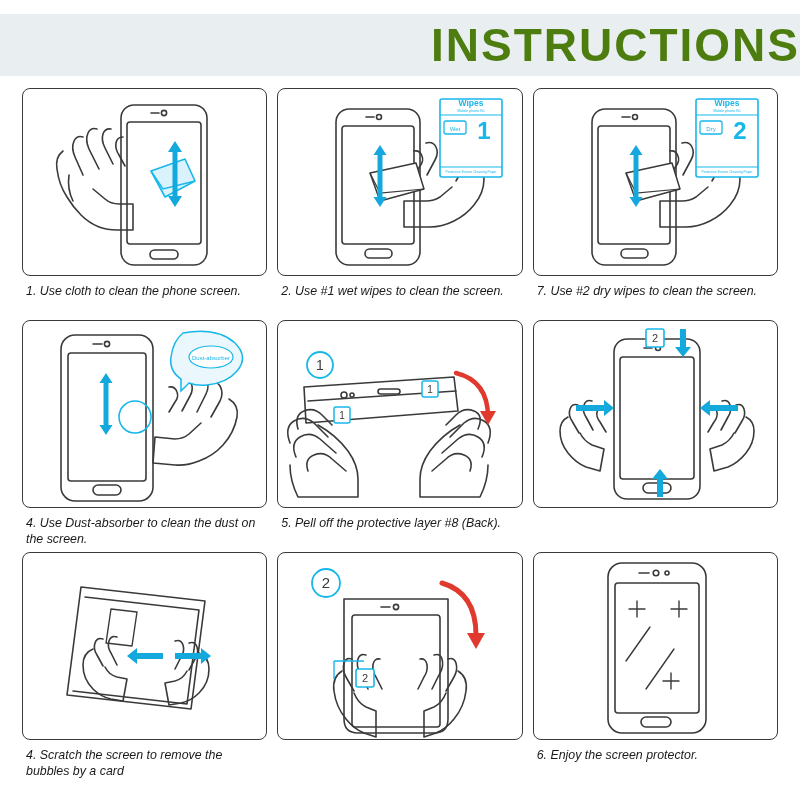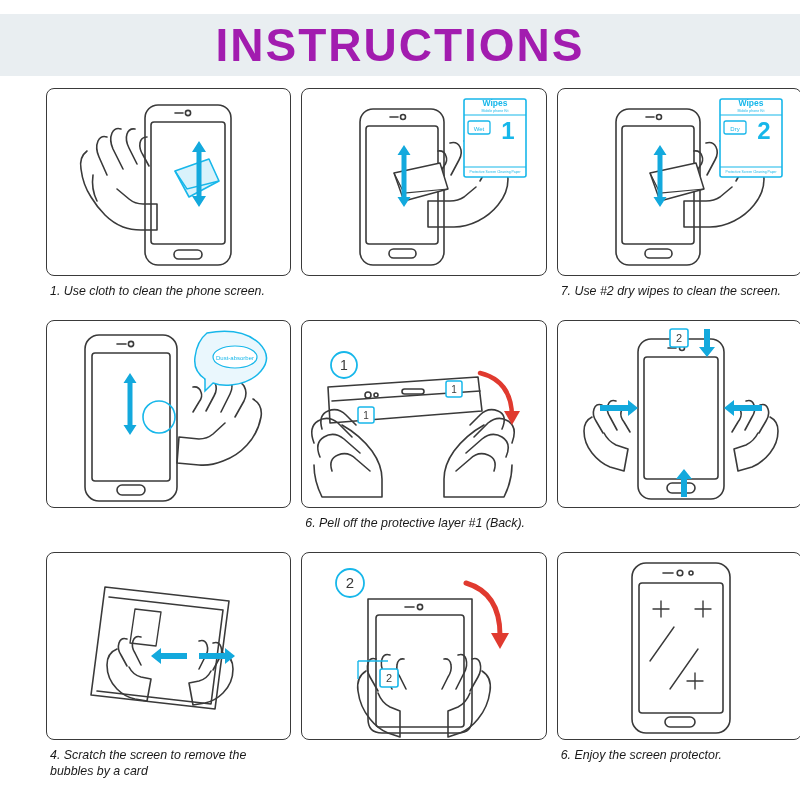--- a/index.html
+++ b/index.html
@@ -20,39 +20,39 @@
     position: absolute;
     left: 0; top: 14px;
     width: 800px; height: 62px;
     background: #e9eef1;
   }
   .header-title {
     position: absolute;
     left: 0; top: 14px;
     width: 800px; height: 62px;
     line-height: 62px;
-    text-align: center;
+    text-align: right;
     font-size: 46px;
     font-weight: bold;
     letter-spacing: 2px;
-    color: #a21caf;
+    color: #4d7c0f;
     font-family: "Liberation Sans", sans-serif;
   }
   
   .grid {
     position: absolute;
     left: 22px; top: 88px;
     width: 756px;
     display: grid;
     grid-template-columns: repeat(3, 1fr);
     grid-template-rows: repeat(3, auto);
     column-gap: 10px;
     row-gap: 4px;
   }
-  .cell { width: 100%; margin-left: 24px; }
+  .cell { width: 100%; }
   .panel {
     position: relative;
     width: 100%;
     height: 188px;
     border: 1px solid #3a3a3a;
     border-radius: 8px;
     background: #fff;
     overflow: hidden;
   }
   .caption {
@@ -141,20 +141,21 @@
             <line x1="162" y1="78" x2="224" y2="78" stroke="#17b7ea" stroke-width="1.2"></line>
             <rect x="166" y="32" width="22" height="13" rx="2" fill="#ffffff" stroke="#17b7ea" stroke-width="1.3"></rect>
             <text x="193" y="16.5" font-family="Liberation Sans, sans-serif" font-size="8.5" font-weight="bold" fill="#17b7ea" text-anchor="middle">Wipes</text>
             <text x="193" y="23" font-family="Liberation Sans, sans-serif" font-size="3.6" fill="#17b7ea" text-anchor="middle">Mobile phone Kit</text>
             <text x="177" y="42" font-family="Liberation Sans, sans-serif" font-size="6" fill="#17b7ea" text-anchor="middle">Wet</text>
             <text x="206" y="50" font-family="Liberation Sans, sans-serif" font-size="24" font-weight="bold" fill="#17b7ea" text-anchor="middle">1</text>
             <text x="193" y="84" font-family="Liberation Sans, sans-serif" font-size="3.4" fill="#17b7ea" text-anchor="middle">Protective Screen Cleaning Paper</text>
           </g>
         </svg>
       </div>
+      <div class="caption">2. Use #1 wet wipes to clean the screen.</div>
     </div>
 
     <div class="cell">
       <div class="panel">
         <svg class="illu" width="245" height="186" viewBox="0 0 245 186">
           <g fill="none" stroke="#3a3a3a" stroke-width="1.6" stroke-linecap="round" stroke-linejoin="round">
             <rect x="58" y="20" width="84" height="156" rx="13"></rect>
             <rect x="64" y="37" width="72" height="118" rx="3"></rect>
             <circle cx="101" cy="28" r="2.5"></circle>
             <line x1="88" y1="28" x2="96" y2="28"></line>
@@ -211,20 +212,21 @@
             <path d="M83 52 l6.5 10 l-4 0 l0 42 l4 0 l-6.5 10 l-6.5 -10 l4 0 l0 -42 l-4 0 z"></path>
           </g>
 
           <g>
             <path d="M160 12 q34 -6 52 10 q14 14 2 28 q-10 12 -30 14 q-10 1 -18 -2 l-8 8 l0 -12 q-12 -8 -10 -22 q2 -16 12 -24 z" fill="#eaf7fd" stroke="#17b7ea" stroke-width="1.5"></path>
             <ellipse cx="188" cy="36" rx="22" ry="11" fill="#ffffff" stroke="#17b7ea" stroke-width="1.2"></ellipse>
             <text x="188" y="38.5" font-family="Liberation Sans, sans-serif" font-size="6" fill="#17b7ea" text-anchor="middle">Dust-absorber</text>
           </g>
         </svg>
       </div>
+      <div class="caption">4. Use Dust-absorber to clean the dust on the screen.</div>
     </div>
 
     <div class="cell">
       <div class="panel">
         <svg class="illu" width="245" height="186" viewBox="0 0 245 186">
           <g fill="none" stroke="#3a3a3a" stroke-width="1.6" stroke-linecap="round" stroke-linejoin="round">
 
             <path d="M26 66 l150 -10 l4 34 l-152 12 z"></path>
             <line x1="30" y1="80" x2="178" y2="70"></line>
             <circle cx="66" cy="74" r="3"></circle>
@@ -257,21 +259,21 @@
             <rect x="144" y="60" width="16" height="16" rx="2" fill="#ffffff" stroke="#17b7ea" stroke-width="1.5"></rect>
             <text x="152" y="72" font-family="Liberation Sans, sans-serif" font-size="10" fill="#3a3a3a" text-anchor="middle">1</text>
           </g>
 
           <g>
             <path d="M178 52 q32 8 32 44" fill="none" stroke="#e03a2f" stroke-width="4.5" stroke-linecap="round"></path>
             <path d="M210 104 l-8 -14 l16 0 z" fill="#e03a2f"></path>
           </g>
         </svg>
       </div>
-      <div class="caption">6. Pell off the protective layer #1 (Back).</div>
+      <div class="caption">5. Pell off the protective layer #8 (Back).</div>
     </div>
 
     <div class="cell">
       <div class="panel">
         <svg class="illu" width="245" height="186" viewBox="0 0 245 186">
           <g fill="none" stroke="#3a3a3a" stroke-width="1.6" stroke-linecap="round" stroke-linejoin="round">
 
             <rect x="80" y="18" width="86" height="160" rx="13"></rect>
             <rect x="86" y="36" width="74" height="122" rx="3"></rect>
             <circle cx="124" cy="27" r="2.5"></circle>

